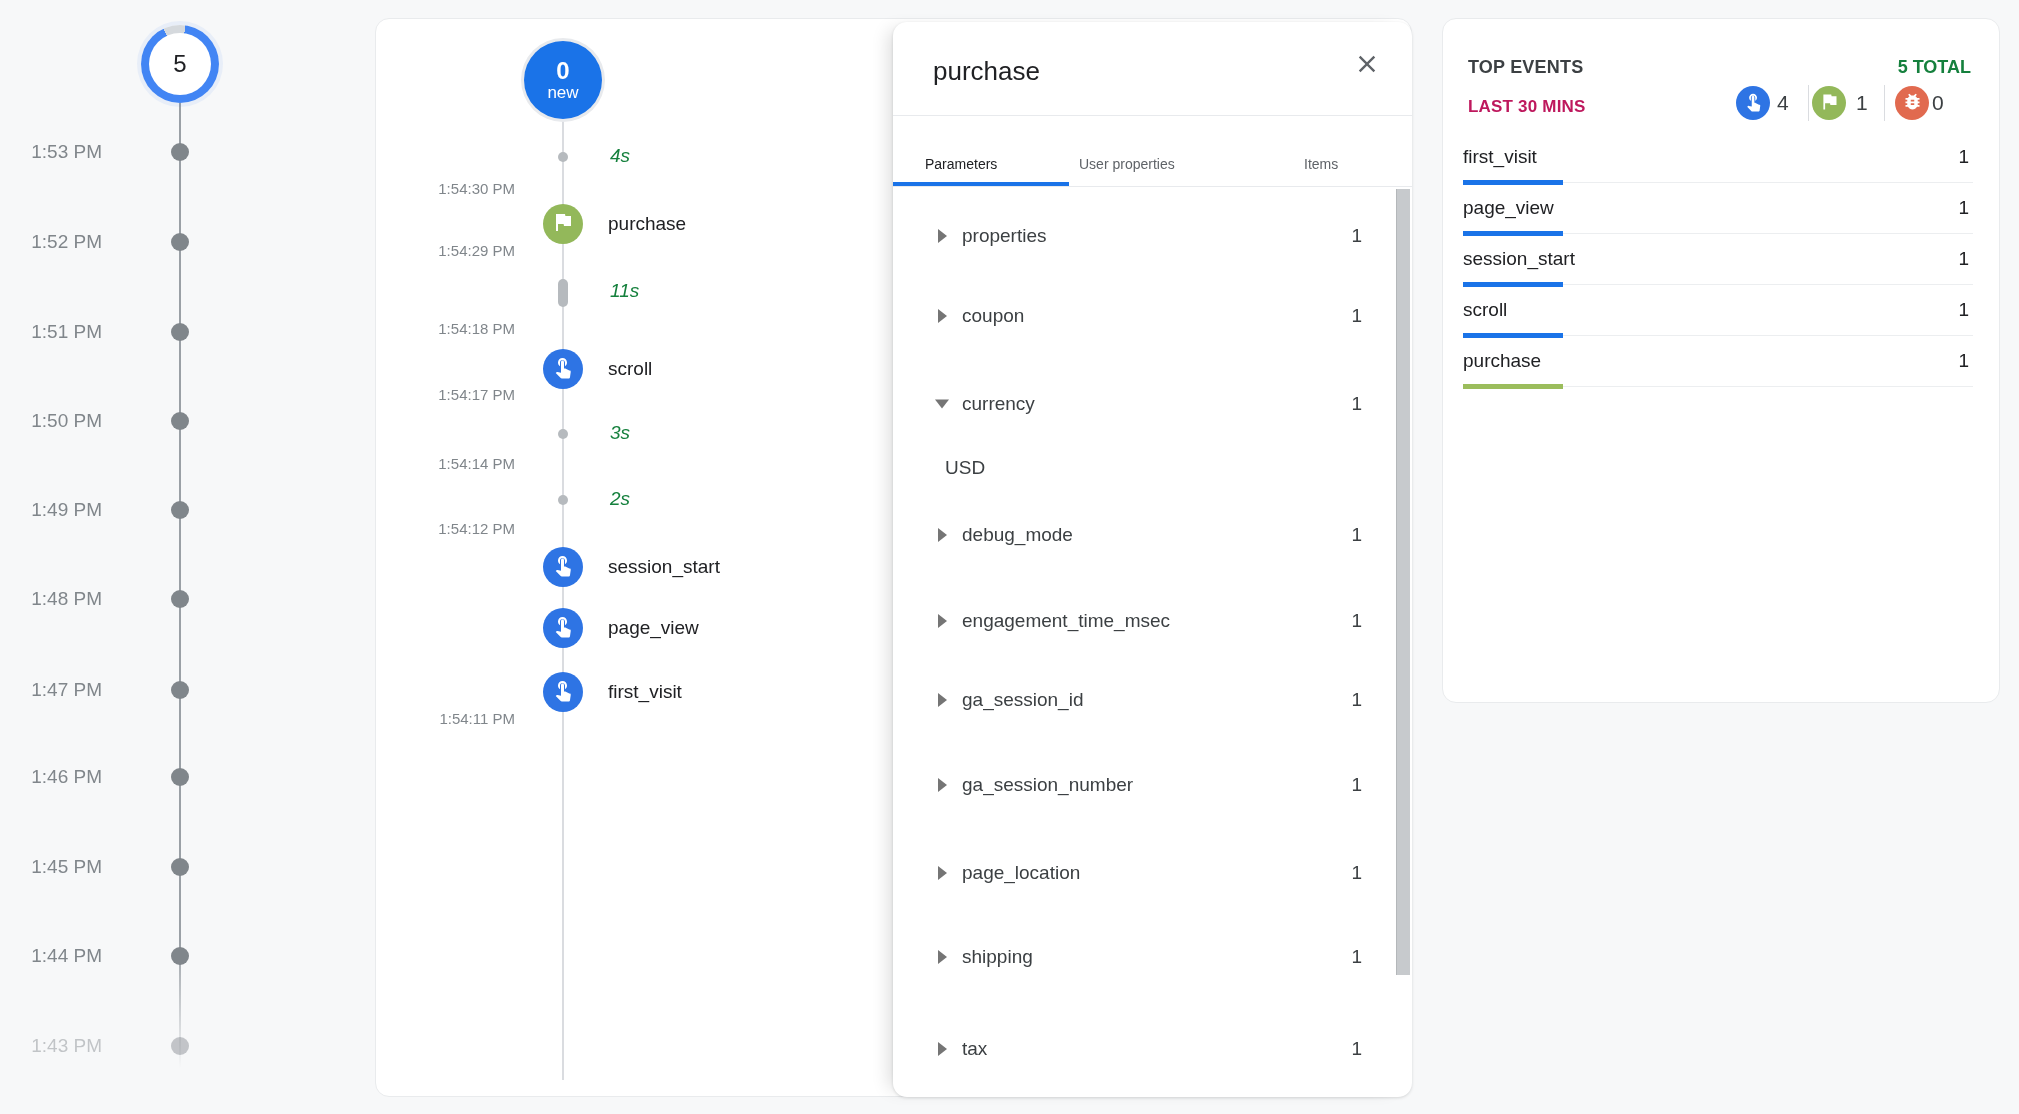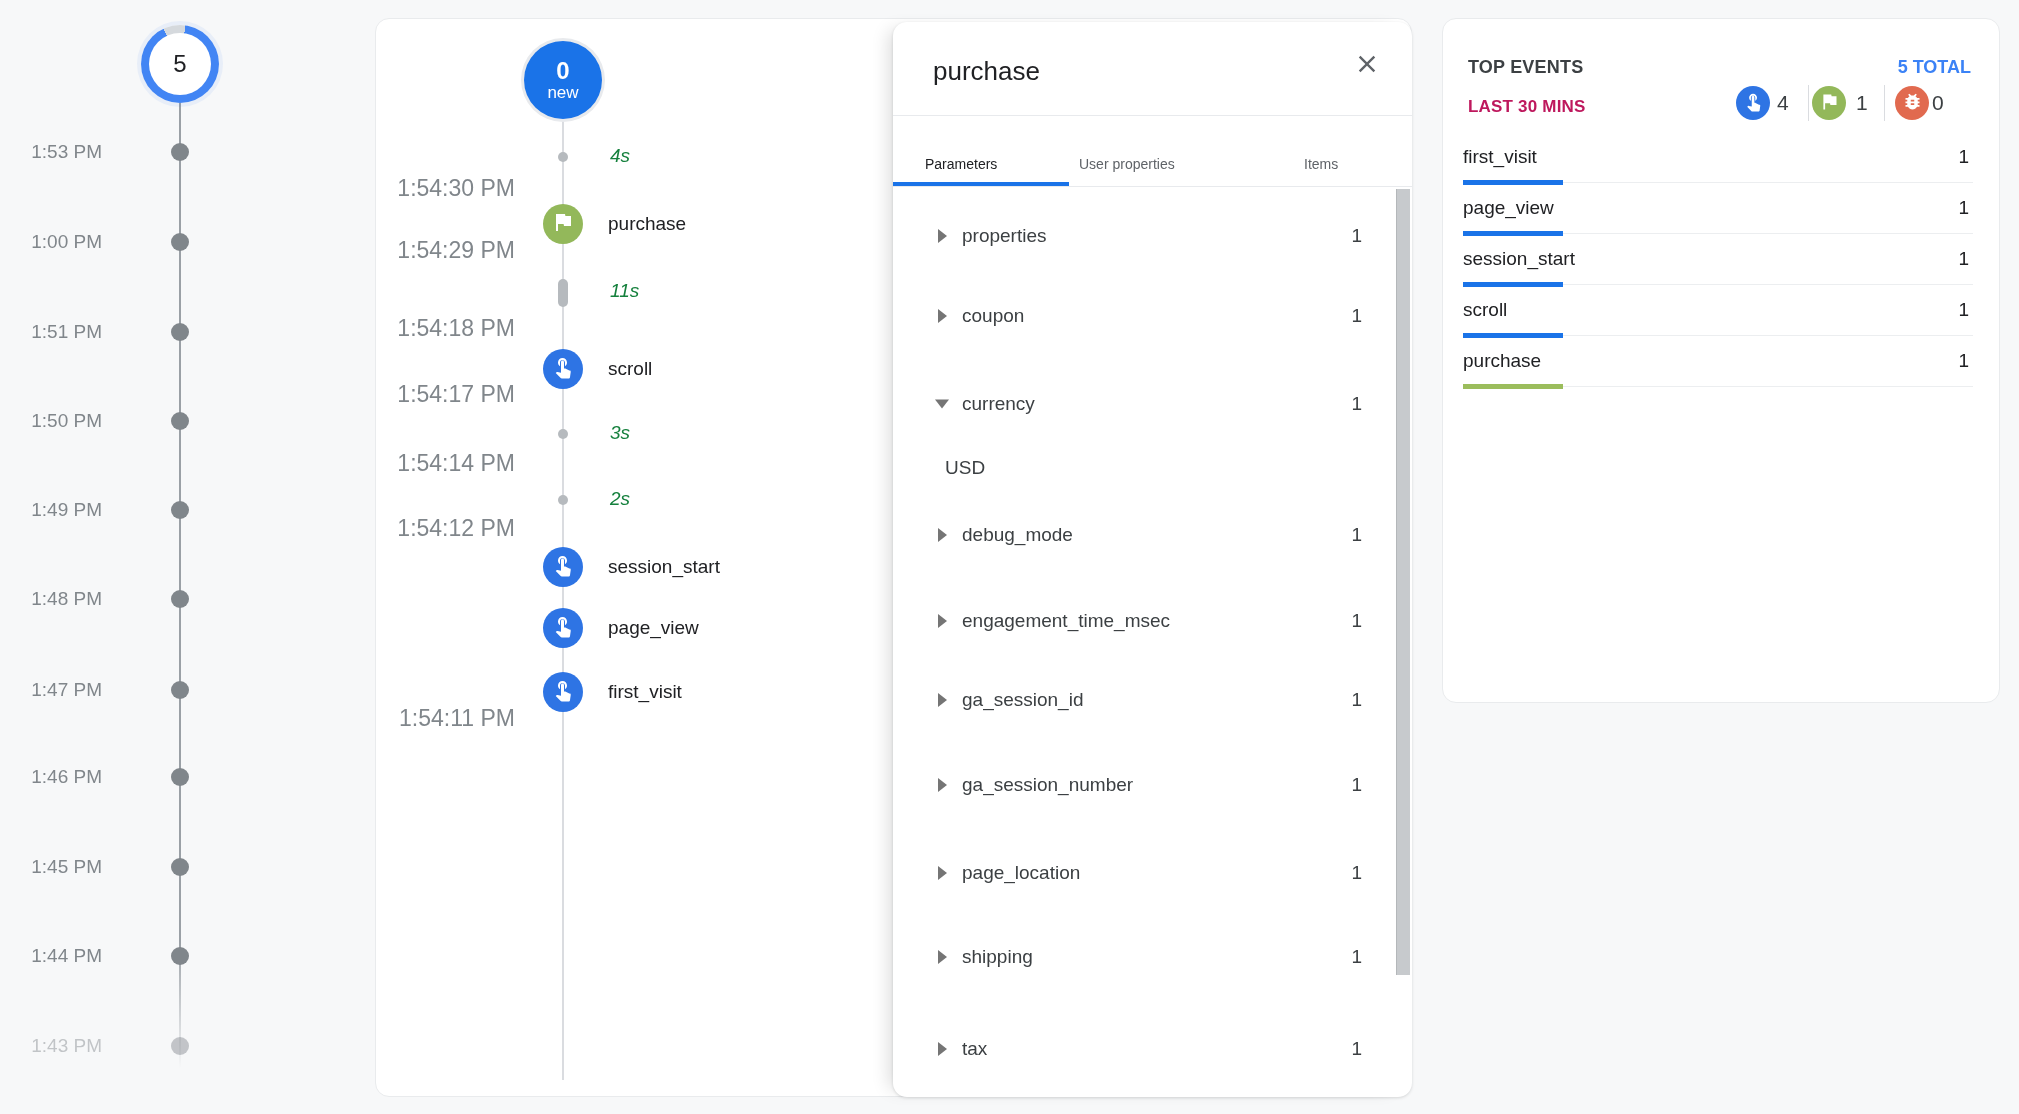--- a/index.html
+++ b/index.html
@@ -21,21 +21,21 @@
   .minute-dot{left:171px;width:18px;height:18px;border-radius:50%;background:#80868b;transform:translateY(-50%);}
   .faded{opacity:.45;}
 
   
   .stream-line{left:562px;top:119px;width:2px;height:961px;background:#dadce0;}
   .badge{left:524px;top:41px;width:78px;height:78px;border-radius:50%;background:#1a73e8;
     box-shadow:0 0 0 3px #e8eaed;display:flex;flex-direction:column;align-items:center;justify-content:center;
     color:#fff;line-height:1.05;}
   .badge .n{font-size:24px;font-weight:bold;}
   .badge .t{font-size:17px;}
-  .ts{left:380px;width:135px;text-align:right;font-size:23px;color:#80868b;transform:translateY(-50%);}
+  .ts{left:380px;width:135px;text-align:right;font-size:15px;color:#80868b;transform:translateY(-50%);}
   .gap-label{left:610px;font-size:19px;font-style:italic;color:#15803d;transform:translateY(-50%);}
   .gap-dot{left:558px;width:10px;height:10px;border-radius:50%;background:#b6babe;transform:translateY(-50%);}
   .gap-pill{left:558px;width:10px;height:28px;border-radius:6px;background:#b6babe;transform:translateY(-50%);}
   .chip{width:40px;height:40px;border-radius:50%;display:flex;align-items:center;justify-content:center;
     transform:translateY(-50%);left:543px;}
   .chip svg{width:24px;height:24px;}
   .chip-blue{background:#2e74e4;}
   .chip-green{background:#93b85a;}
   .chip-red{background:#e16a4f;}
   .ev-label{left:608px;font-size:19px;color:#202124;transform:translateY(-50%);}
@@ -55,21 +55,21 @@
   .arrow-right{border-top:7px solid transparent;border-bottom:7px solid transparent;border-left:9px solid #757575;}
   .arrow-down{border-left:7px solid transparent;border-right:7px solid transparent;border-top:9px solid #757575;}
   .param-name{position:absolute;left:69px;top:50%;transform:translateY(-50%);font-size:19px;color:#3c4043;}
   .param-count{position:absolute;right:19px;top:50%;transform:translateY(-50%);font-size:19px;color:#3c4043;}
   .param-value{left:52px;font-size:19px;color:#3c4043;transform:translateY(-50%);}
   .scroll-thumb{left:503px;top:167px;width:14px;height:786px;background:#c7cacd;border-left:1px solid #b4b7ba;cursor:pointer;}
 
   
   #topevents{left:1442px;top:18px;width:558px;height:685px;}
   .sec-title{font-size:18px;font-weight:bold;color:#3c4043;letter-spacing:.2px;}
-  #topevents .total{position:absolute;right:28px;top:38px;font-size:18px;font-weight:bold;color:#3b82f6;}
+  #topevents .total{position:absolute;right:28px;top:38px;font-size:18px;font-weight:bold;color:#15803d;}
   #topevents .window{position:absolute;left:25px;top:78px;font-size:17px;font-weight:bold;color:#be185d;letter-spacing:.2px;}
   .mini-chip{width:34px;height:34px;border-radius:50%;display:flex;align-items:center;justify-content:center;transform:translateY(-50%);}
   .mini-chip svg{width:21px;height:21px;}
   .cnt-num{font-size:21px;color:#3c4043;transform:translateY(-50%);}
   .cnt-div{width:1px;height:36px;background:#dadce0;transform:translateY(-50%);}
   .te-row{left:20px;width:510px;height:51px;border-bottom:1px solid #eceef0;cursor:pointer;}
   .te-name{position:absolute;left:0;top:50%;transform:translateY(-50%);font-size:19px;color:#202124;}
   .te-count{position:absolute;right:4px;top:50%;transform:translateY(-50%);font-size:19px;color:#202124;}
   .te-bar{position:absolute;left:0;bottom:-3px;width:100px;height:5px;}
   .bar-blue{background:#1a73e8;}
@@ -84,21 +84,21 @@
 
 <div id="page">
 
   <div class="abs rail-line"></div>
   <div class="abs ring">
     <div class="ring-inner">5</div>
   </div>
 
   <div class="abs minute-label" style="top:152px">1:53 PM</div>
   <div class="abs minute-dot" style="top:152px"></div>
-  <div class="abs minute-label" style="top:242px">1:00 PM</div>
+  <div class="abs minute-label" style="top:242px">1:52 PM</div>
   <div class="abs minute-dot" style="top:242px"></div>
   <div class="abs minute-label" style="top:332px">1:51 PM</div>
   <div class="abs minute-dot" style="top:332px"></div>
   <div class="abs minute-label" style="top:421px">1:50 PM</div>
   <div class="abs minute-dot" style="top:421px"></div>
   <div class="abs minute-label" style="top:510px">1:49 PM</div>
   <div class="abs minute-dot" style="top:510px"></div>
   <div class="abs minute-label" style="top:599px">1:48 PM</div>
   <div class="abs minute-dot" style="top:599px"></div>
   <div class="abs minute-label" style="top:690px">1:47 PM</div>

